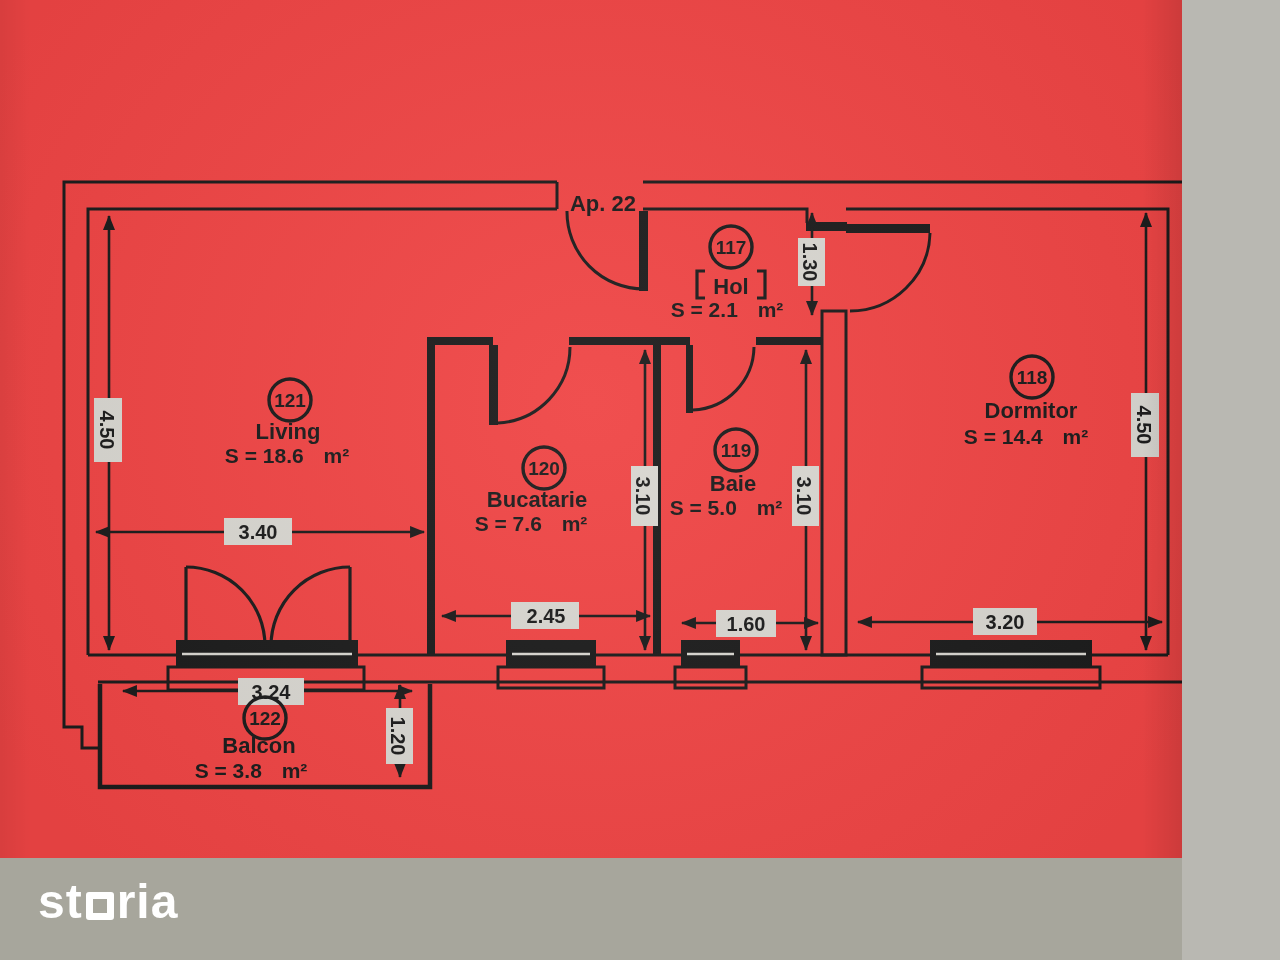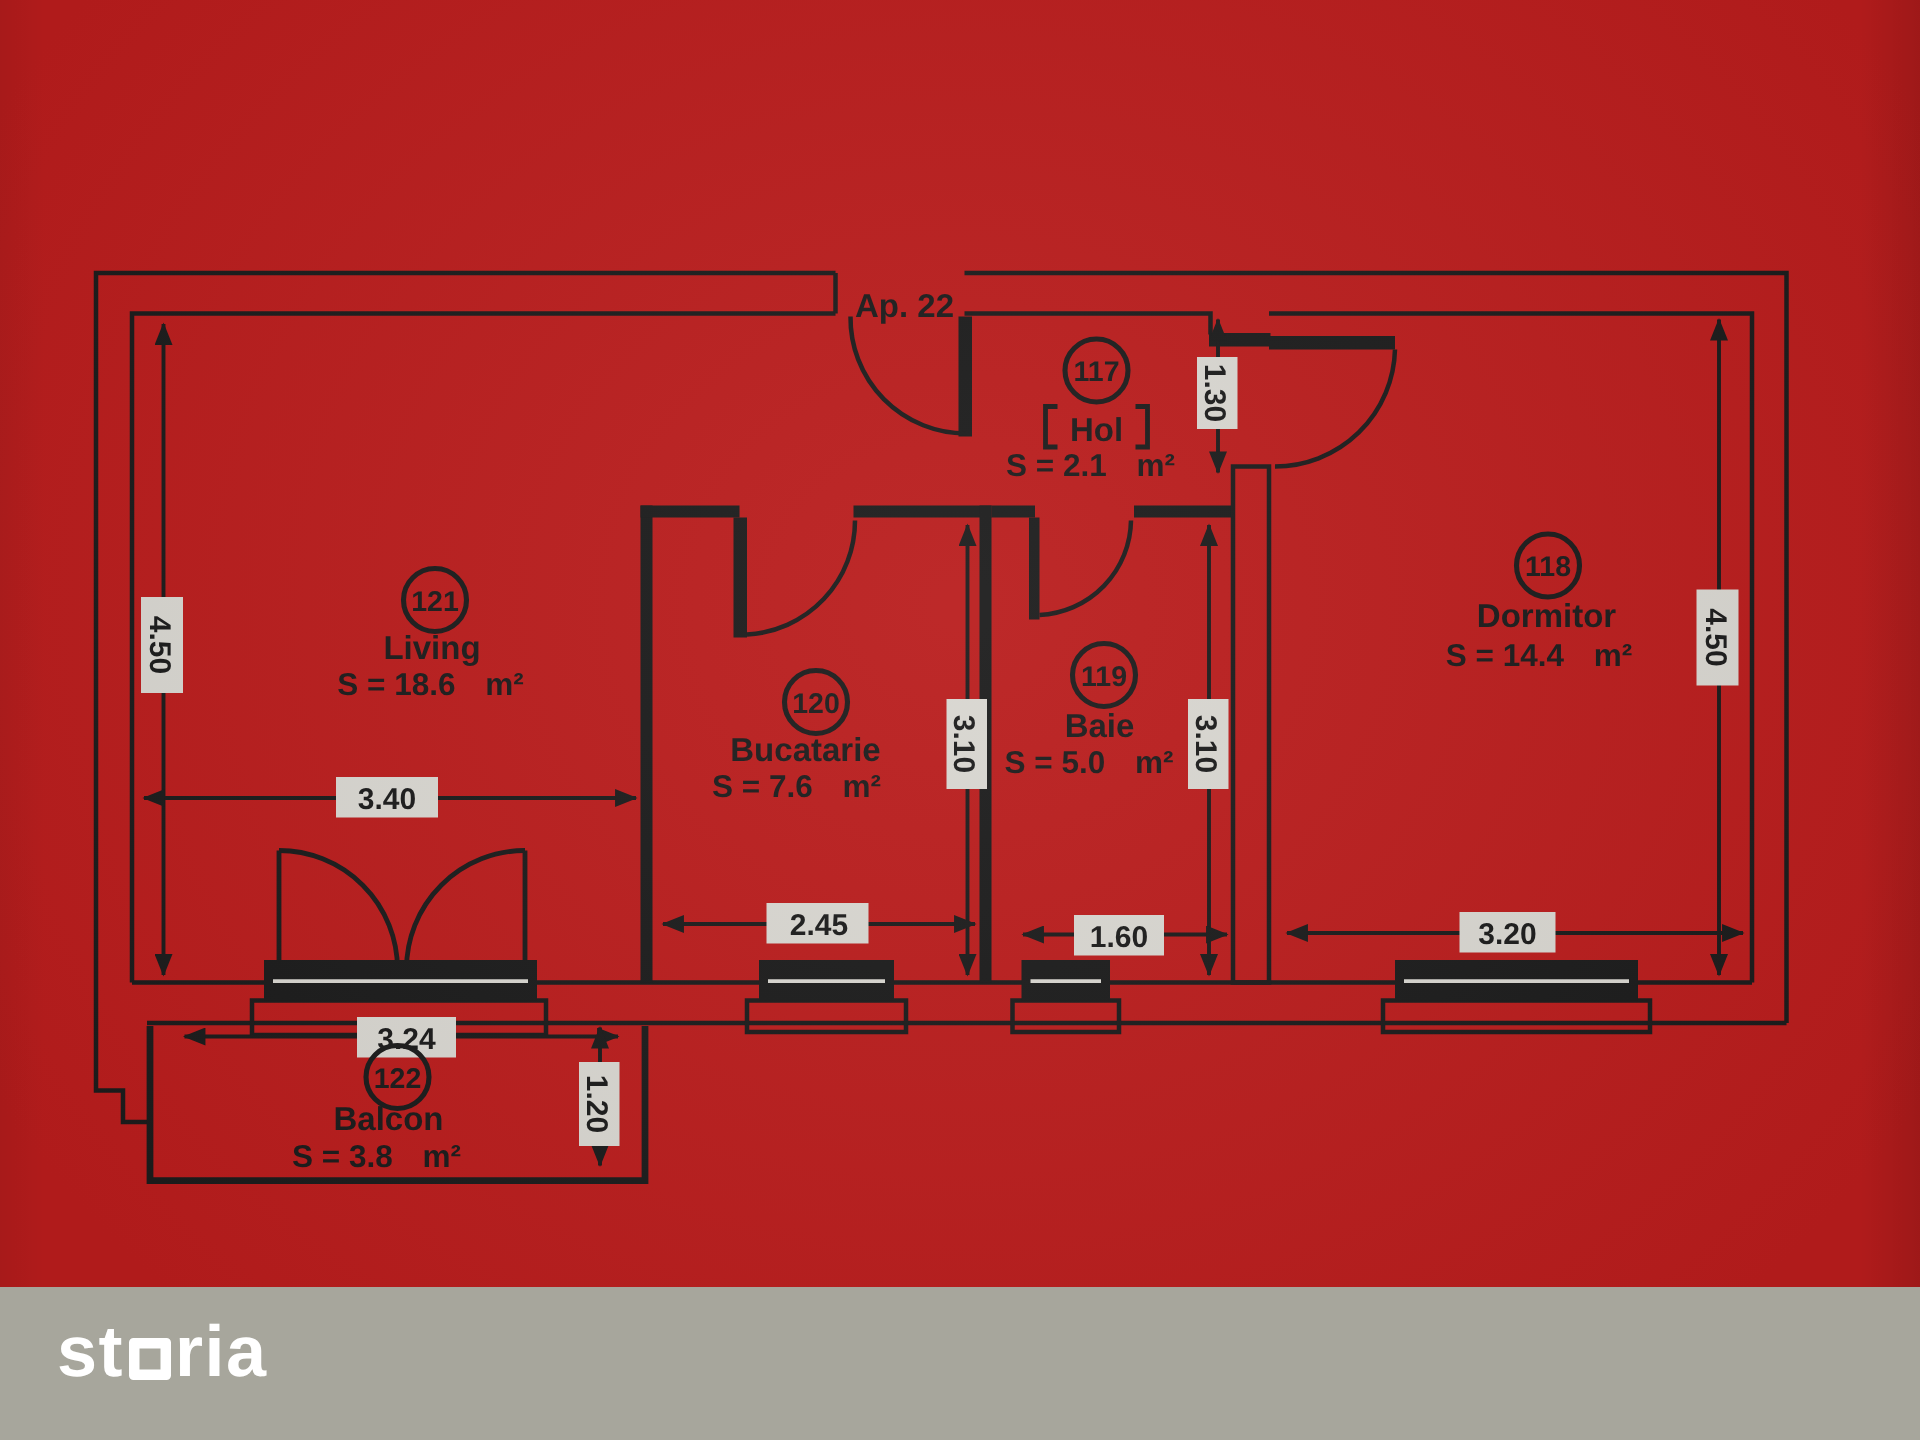--- a/index.html
+++ b/index.html
@@ -1,18 +1,18 @@
 <!DOCTYPE html>
 <html><head>
 <meta charset="utf-8">
 <style>
   html,body{margin:0;padding:0;background:#b9b8b2;}
   .canvas{
-    position:relative;width:1280px;height:960px;overflow:hidden;
-    background:#b91c1c;
+    position:relative;width:1182px;height:960px;overflow:hidden;
+    background:#ef4444;
     font-family:"Liberation Sans","DejaVu Sans",sans-serif;
   }
   .plan-svg{position:absolute;left:0;top:0;}
   .vignette{
     position:absolute;inset:0;pointer-events:none;
     background:
       linear-gradient(to left, rgba(0,0,0,0.10), rgba(0,0,0,0) 40px),
       linear-gradient(to right, rgba(0,0,0,0.05), rgba(0,0,0,0) 30px),
       radial-gradient(ellipse at 50% 42%, rgba(255,255,255,0.06), rgba(0,0,0,0.05) 85%);
   }

